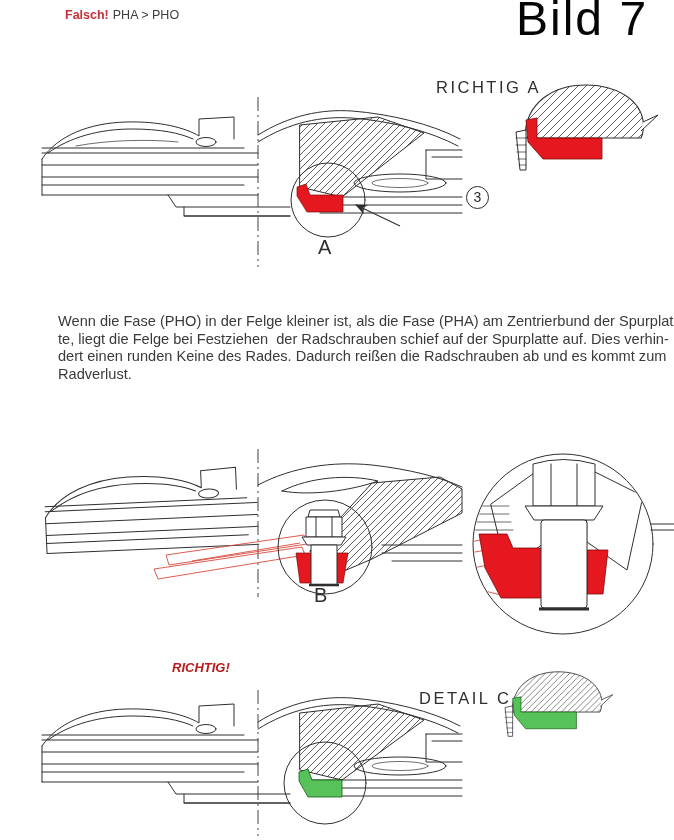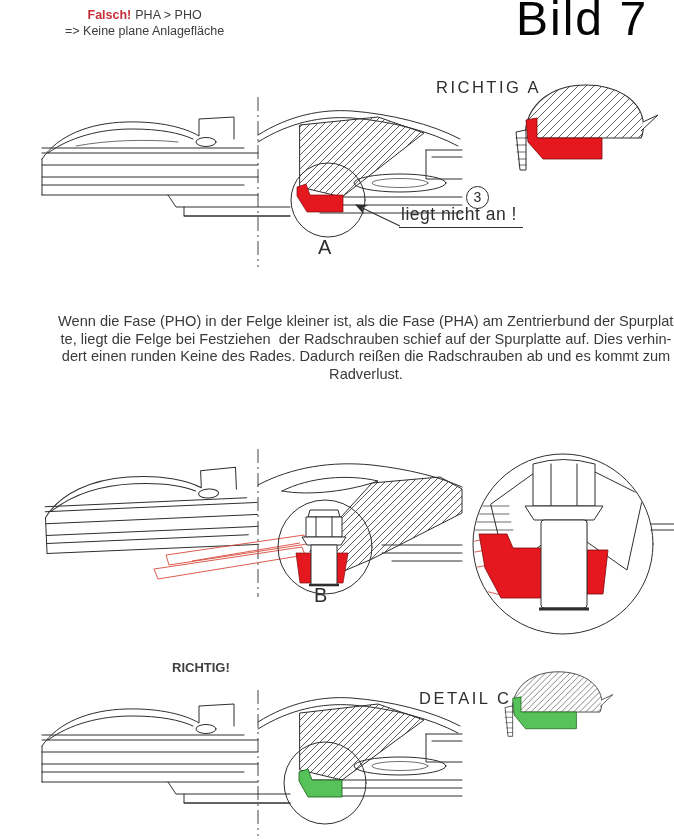--- a/index.html
+++ b/index.html
@@ -1,18 +1,18 @@
 <!DOCTYPE html>
 <html><head>
 <meta charset="utf-8">
 <style>
   html,body{margin:0;padding:0;background:#fff;}
   .page{position:relative;width:674px;height:840px;background:#fff;overflow:hidden;
         font-family:"Liberation Sans",sans-serif;color:#2f2f2f;}
-  .abs{position:absolute;text-align:center;}
+  .abs{position:absolute;}
 
   .falsch-block{left:65px;top:7px;font-size:12.5px;line-height:16px;color:#3c3c3c;}
   .falsch-label{font-weight:bold;}
   .falsch-cond{margin-left:4px;}
 
   .page-title{left:516px;top:-9px;font-size:48px;letter-spacing:2px;color:#050505;}
 
   .detail-label{font-size:16.5px;letter-spacing:2.5px;color:#2e2e2e;}
   .detail-a-label{left:436px;top:78px;}
   .detail-c-label{left:419px;top:669px;margin-top:20px;}
@@ -40,21 +40,20 @@
 </style>
 </head>
 <body>
 
 <div class="page">
 
   <div class="abs falsch-block">
     <div>
       <span class="falsch-label" style="color: rgb(197, 48, 58);">Falsch!</span><span class="falsch-cond">PHA &gt; PHO</span>
     </div>
-    <div>=&gt; Keine plane Anlagefläche</div>
   </div>
 
   <div class="abs page-title">Bild 7</div>
 
   <div class="abs detail-label detail-a-label">RICHTIG A</div>
 
   <svg style="left:38px;top:95px;" width="424" height="175" viewBox="0 0 424 175">
     <defs>
       <pattern id="h1" width="7" height="7" patternUnits="userSpaceOnUse">
         <path d="M0,7 L7,0" stroke="#3a3a3a" stroke-width="0.8"></path>
@@ -97,21 +96,20 @@
     <path d="M131,42 L146,35 L129,51" class="wf"></path>
     <polygon points="14,40 25,38 25,58 90,58 90,79 31,79 16,62" stroke="#7e0b0b" stroke-width="0.8" fill="#e5171f"></polygon>
     <g>
       <path d="M4,52 L14,50 L14,90 L8,90 Z" class="wf"></path>
       <path d="M4,58 H14 M4,65 H14 M5,72 H14 M6,79 H14 M7,85 H14" class="ln thin"></path>
     </g>
   </svg>
 
   <div class="abs callout-circle-num">3</div>
 
-  <div class="abs annotation">liegt nicht an !</div>
 
   <div class="abs section-letter label-a">A</div>
 
   <div class="abs body-text">
     <div class="para-line">Wenn die Fase (PHO) in der Felge kleiner ist, als die Fase (PHA) am Zentrierbund der Spurplat-</div>
     <div class="para-line">te, liegt die Felge bei Festziehen  der Radschrauben schief auf der Spurplatte auf. Dies verhin-</div>
     <div class="para-line">dert einen runden Keine des Rades. Dadurch reißen die Radschrauben ab und es kommt zum</div>
     <div class="para-line">Radverlust.</div>
   </div>
 
@@ -180,21 +178,21 @@
         <path d="M70,56 H148 L139,70 H79 Z" class="wf"></path>
         <rect x="86" y="70" width="46" height="88" rx="3" class="wf"></rect>
         <path d="M84,159 H134" stroke="#2f2f2f" stroke-width="3" fill="none"></path>
       </g>
     </g>
     <path d="M196,74 H219 M196,80 H219" class="ln"></path>
   </svg>
 
   <div class="abs section-letter label-b">B</div>
 
-  <div class="abs richtig-label" style="color: #404040;">RICHTIG!</div>
+  <div class="abs richtig-label" style="color: #b91c1c; font-style: italic;">RICHTIG!</div>
 
   <div class="abs detail-label detail-c-label">DETAIL C</div>
 
   <svg style="left:38px;top:688px;" width="424" height="152" viewBox="0 0 424 152">
     <defs>
       <pattern id="h3" width="7" height="7" patternUnits="userSpaceOnUse">
         <path d="M0,7 L7,0" stroke="#3a3a3a" stroke-width="0.8"></path>
       </pattern>
     </defs>
     <path d="M220,2 V148" stroke="#2f2f2f" stroke-width="0.9" fill="none" stroke-dasharray="14 4 2 4"></path>

